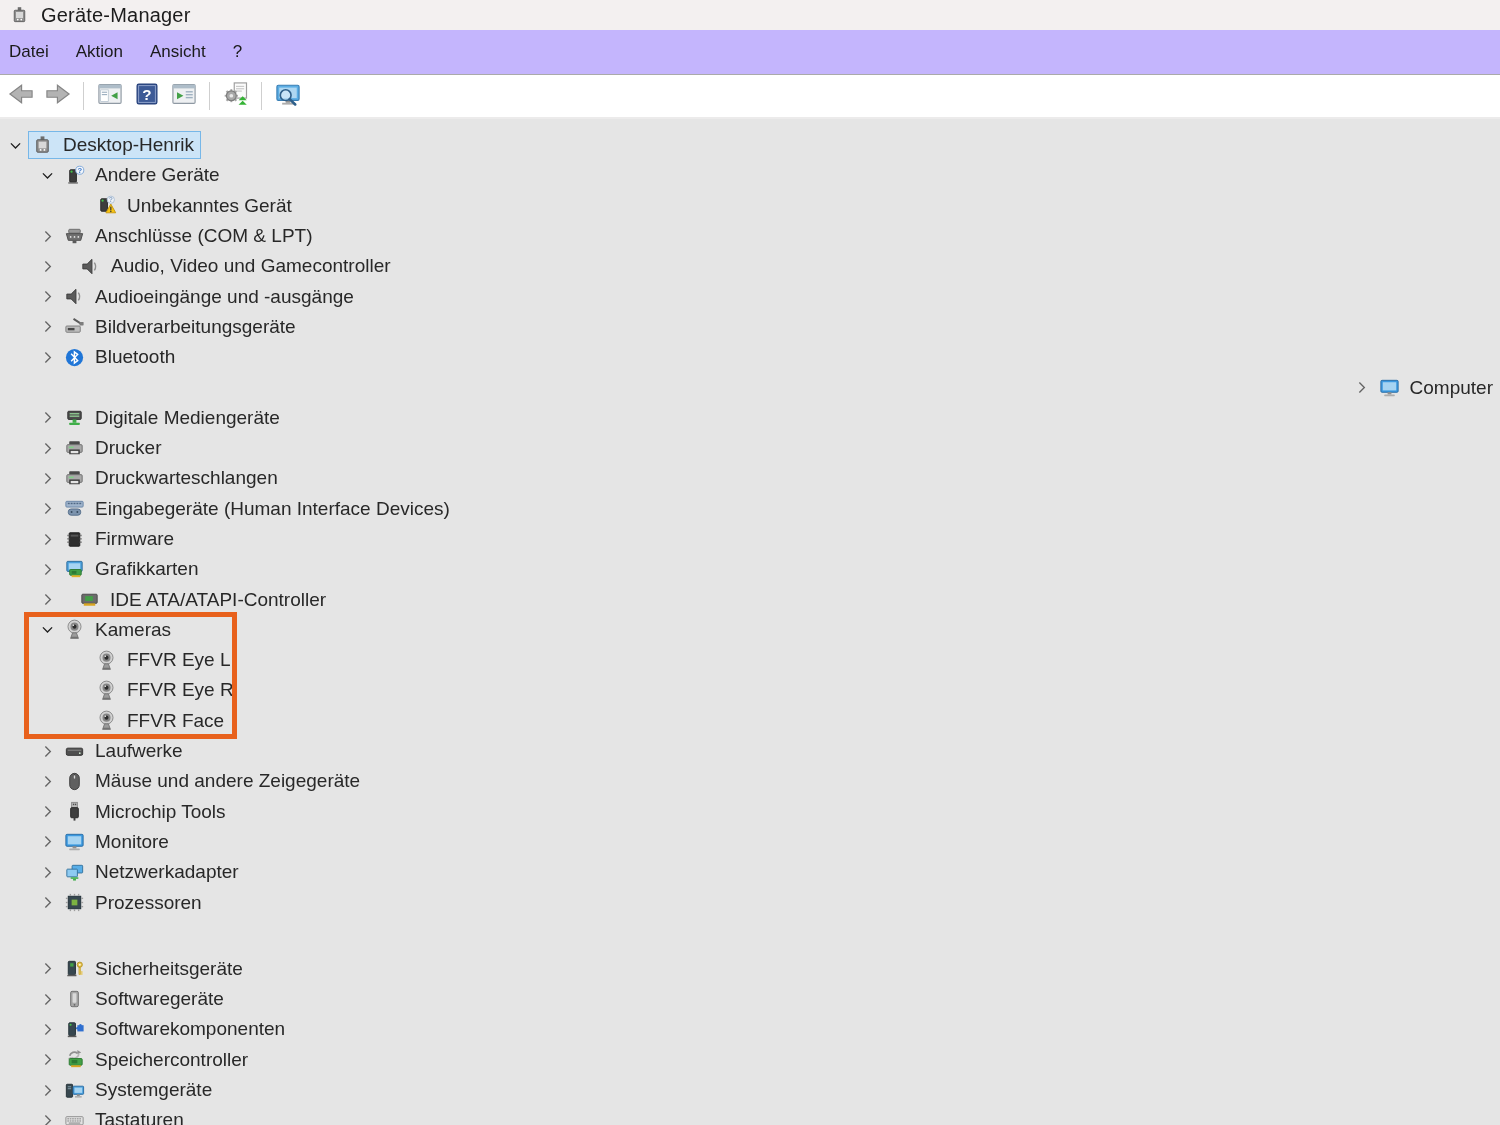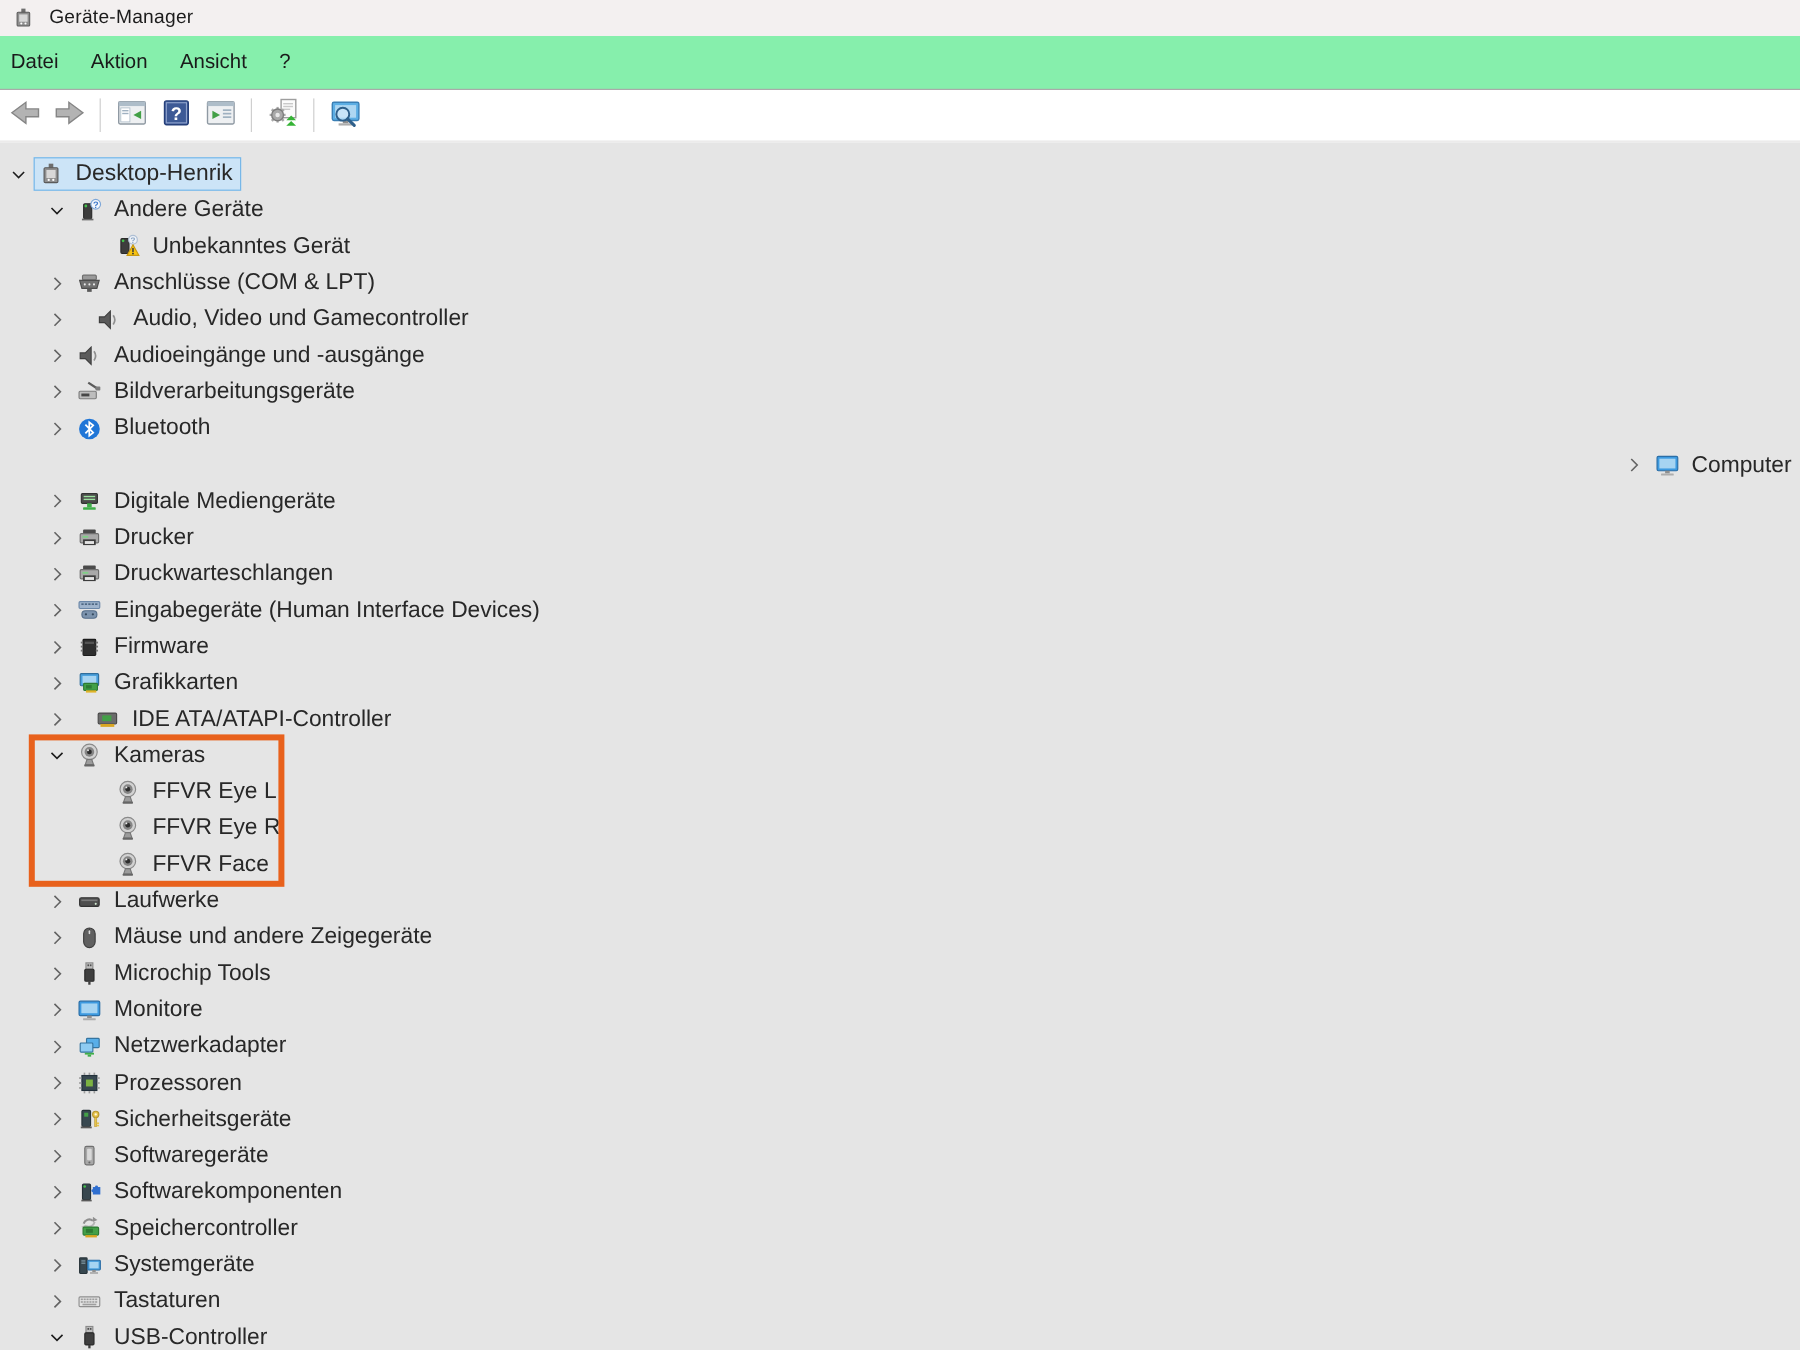--- a/index.html
+++ b/index.html
@@ -7,23 +7,23 @@
     width:1500px;height:1125px;overflow:hidden;background:#ffffff;
     font-family:"Liberation Sans",sans-serif;position:relative;
     -webkit-font-smoothing:antialiased;
   }
   .titlebar{
     height:30px;background:#f3f0f0;display:flex;align-items:center;
     padding-left:9px;
   }
   .title-icon{width:21px;height:21px;display:inline-block;}
   .title-icon svg{width:100%;height:100%;}
-  .title-text{font-size:16px;color:#1c1c1c;margin-left:11px;letter-spacing:.2px;}
+  .title-text{font-size:20px;color:#1c1c1c;margin-left:11px;letter-spacing:.2px;}
   .menubar{
-    height:44px;background:#86efac;display:flex;align-items:center;
+    height:44px;background:#c4b5fd;display:flex;align-items:center;
     padding-left:9px;border-bottom:1px solid #aaaaaa;
   }
   .menu-item{font-size:17px;color:#1a1a1a;margin-right:27px;cursor:default;}
   .toolbar{
     height:42px;background:#ffffff;display:flex;align-items:center;
     padding-left:2px;border-bottom:2px solid #ecebeb;
   }
   .tb-btn{
     width:33px;height:33px;display:flex;align-items:center;justify-content:center;
     margin:0 2px;
@@ -579,21 +579,21 @@
                 <rect x="3" y="11.3" width="2" height="1.4"></rect>
                 <rect x="3" y="15.6" width="2" height="1.4"></rect>
                 <rect x="19" y="7" width="2" height="1.4"></rect>
                 <rect x="19" y="11.3" width="2" height="1.4"></rect>
                 <rect x="19" y="15.6" width="2" height="1.4"></rect>
               </g>
             </svg></span>
           <span class="label">Prozessoren</span>
         </span>
       </div>
-      <div class="tree-row" style="padding-left: 34px;">
+      <div class="tree-row" style="padding-left: 34px; margin-top: 36px;">
         <span class="chev">
           <svg viewBox="0 0 24 24" xmlns="http://www.w3.org/2000/svg">
             <path d="M9 5 L16 12 L9 19" fill="none" stroke="#646464" stroke-width="1.9"></path>
           </svg>
         </span>
         <span class="row-content">
           <span class="tree-icon"><svg viewBox="0 0 24 24" xmlns="http://www.w3.org/2000/svg">
               <rect x="5.5" y="4.5" width="7.5" height="14" rx="1" fill="#37474f" stroke="#263238"></rect>
               <rect x="7.5" y="6.5" width="3.5" height="3.5" fill="#43a047"></rect>
               <rect x="4.5" y="18.5" width="9.5" height="1.6" fill="#5a5a5a"></rect>

